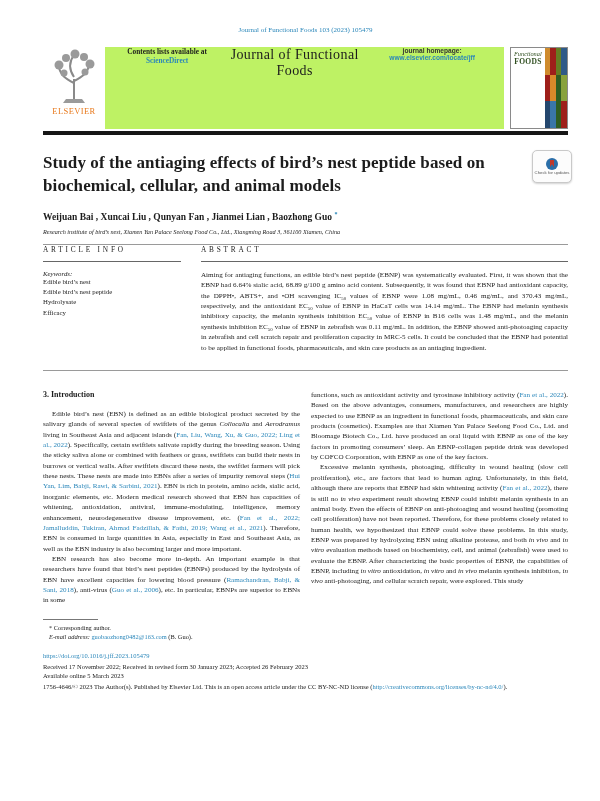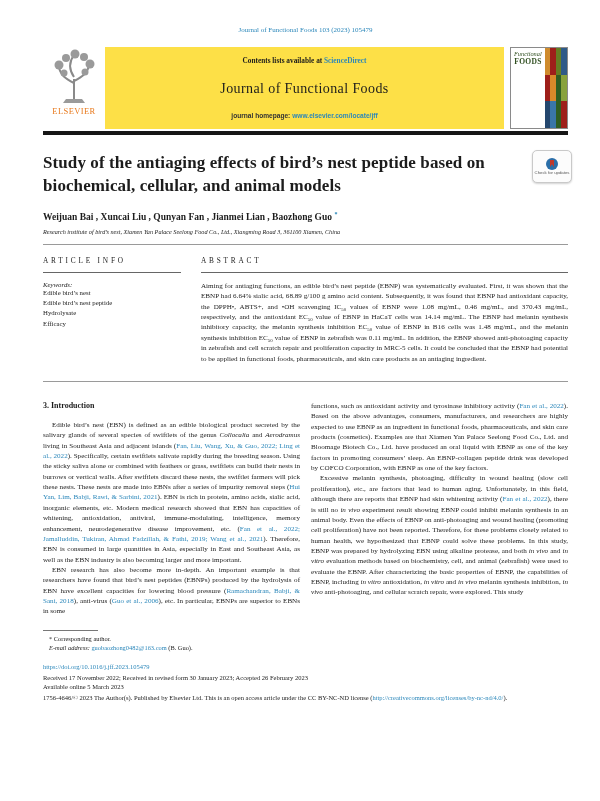--- a/index.html
+++ b/index.html
@@ -13,21 +13,21 @@
     padding:26px 32px 0 43px;overflow:hidden;
     font-family:"Liberation Serif","DejaVu Serif",serif;color:var(--ink);
     background:#fff;
   }
   .blue{color:var(--blue);}
   .journal-ref{text-align:center;font-size:7px;color:var(--blue);margin-bottom:13px;}
   
   .header-row{display:flex;align-items:stretch;height:82px;}
   .elsevier-block{width:62px;flex-shrink:0;display:flex;flex-direction:column;align-items:center;justify-content:flex-start;padding-top:2px;}
   .elsevier-label{font-size:8.5px;color:var(--orange);letter-spacing:0.4px;margin-top:1px;}
-  .header-center{flex:1;background:#fde047;display:flex;flex-direction:column;justify-content:space-between;text-align:center;padding:9px 8px 10px;box-sizing:border-box;}
+  .header-center{flex:1;background:#bef264;display:flex;flex-direction:row;justify-content:space-between;text-align:center;padding:0 8px 10px;box-sizing:border-box;}
   .contents-line{font-size:7.3px;font-weight:bold;}
   .journal-name{font-size:14px;letter-spacing:0.4px;}
   .homepage-line{font-family:"Liberation Sans",sans-serif;font-size:6.6px;font-weight:bold;color:#333;}
   .cover-block{width:58px;flex-shrink:0;margin-left:6px;border:1px solid #8a8a8a;background:#fff;display:flex;flex-direction:row;box-sizing:border-box;}
   .cover-top{height:34px;padding:3px 3px 0;text-align:right;}
   .cover-t1{font-size:6.3px;color:#2e4d1e;font-style:italic;line-height:1.05;}
   .cover-t2{font-size:7.5px;color:#2e4d1e;font-weight:bold;letter-spacing:0.3px;line-height:1.05;}
   .cover-mosaic{flex:1;display:grid;grid-template-columns:repeat(4,1fr);grid-auto-rows:1fr;}
   .cover-mosaic div{width:100%;height:100%;}
   .m1{background:#cf8b2d;} .m2{background:#9e1f1a;} .m3{background:#667d22;} .m4{background:#2e5a88;}
@@ -39,21 +39,21 @@
   .article-title{margin:0;font-size:17px;font-weight:bold;line-height:1.34;letter-spacing:0.1px;}
   .check-badge{position:absolute;right:-4px;top:-2px;width:38px;height:31px;border:1px solid #c9c9c9;border-radius:5px;background:#fcfcfc;box-shadow:0 1px 2px rgba(0,0,0,0.18);display:flex;flex-direction:column;align-items:center;justify-content:center;gap:1px;}
   .badge-circle{width:12px;height:12px;border-radius:50%;background:#2b6ea8;display:flex;align-items:center;justify-content:center;}
   .badge-mark{width:4px;height:7px;background:#c0392b;clip-path:polygon(0 0,100% 0,100% 100%,50% 62%,0 100%);}
   .badge-text{font-family:"Liberation Sans",sans-serif;font-size:4.3px;color:#555;text-align:center;line-height:1.15;}
   .authors{margin-top:13px;font-size:9.5px;font-weight:bold;}
   .authors sup{font-size:6px;}
   .affiliation{margin-top:6px;font-size:6.2px;font-style:italic;}
   .rule{height:1px;background:#9a9a9a;margin-top:9px;}
   
-  .info-abstract{display:flex;gap:20px;margin-top:11px;padding-bottom:8px;}
+  .info-abstract{display:flex;gap:20px;padding-bottom:8px;}
   .info-col{width:138px;flex-shrink:0;}
   .abstract-col{flex:1;}
   .section-heading{font-size:7.3px;letter-spacing:2.8px;}
   .heading-rule{height:1px;background:#666;margin:7px 0 8px;}
   .keywords-label{font-size:6.8px;font-style:italic;}
   .keyword{font-size:6.8px;line-height:1.52;}
   .abstract-text p{font-size:7.1px;line-height:1.47;text-align:justify;margin:0;}
   
   .body-columns{display:flex;gap:11px;margin-top:19px;}
   .col{flex:1;min-width:0;}

